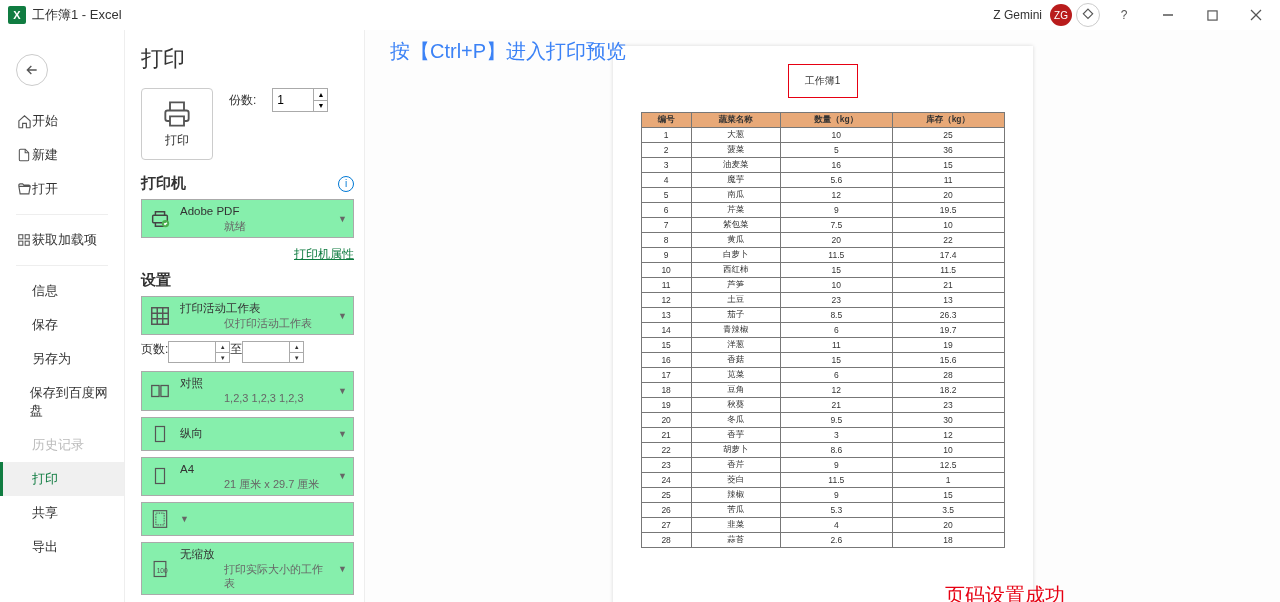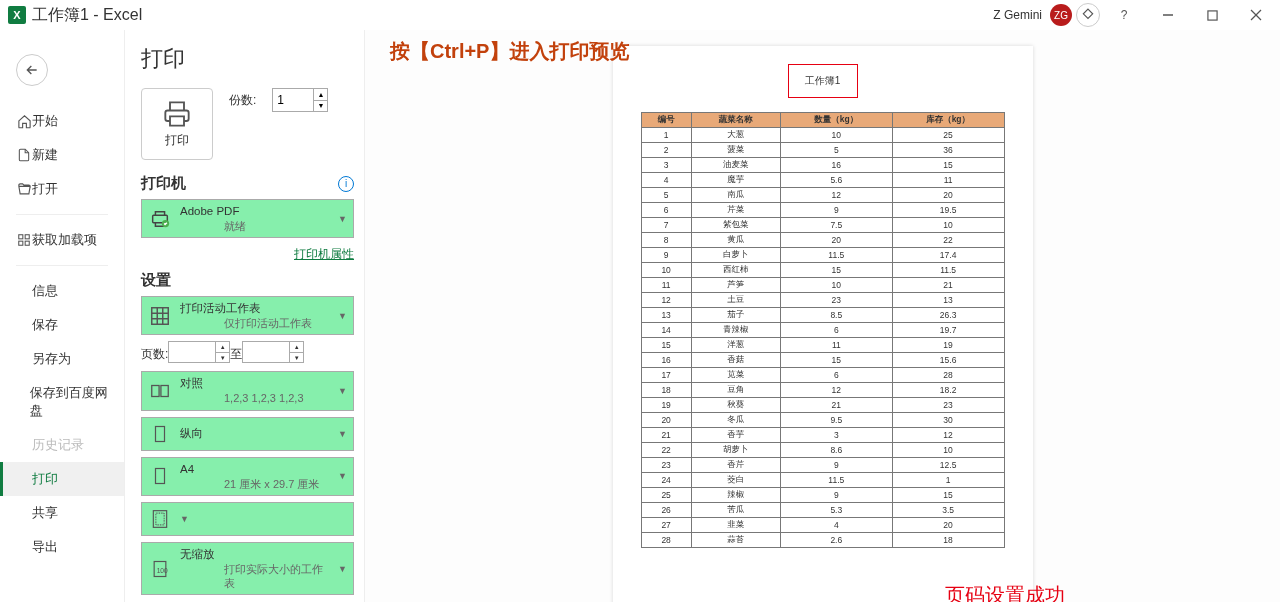--- a/index.html
+++ b/index.html
@@ -1,30 +1,30 @@
 <!DOCTYPE html>
 <html><head>
 <meta charset="utf-8">
 <style>
 * { margin: 0; padding: 0; box-sizing: border-box; font-family: "Microsoft YaHei", "Segoe UI", sans-serif; }
 body { background: #fff; width: 1280px; height: 602px; overflow: hidden; position: relative; }
 
 
 .titlebar { height: 30px; display: flex; align-items: center; padding: 0 8px; background: #fff; position: relative; }
 .titlebar .app-icon { width: 18px; height: 18px; background: #107c41; border-radius: 2px; color: #fff; font-size: 11px; font-weight: bold; display: flex; align-items: center; justify-content: center; margin-right: 6px; }
-.titlebar .title { font-size: 16px; color: #333; }
+.titlebar .title { font-size: 13px; color: #333; }
 .titlebar .right { position: absolute; right: 4px; display: flex; align-items: center; gap: 4px; }
 .titlebar .user-name { font-size: 12px; color: #333; margin-right: 4px; }
 .titlebar .avatar { width: 22px; height: 22px; border-radius: 50%; background: #b91c1c; color: #fff; font-size: 10px; display: flex; align-items: center; justify-content: center; }
 .titlebar .win-btn { width: 40px; height: 28px; display: flex; align-items: center; justify-content: center; font-size: 12px; color: #555; cursor: pointer; }
 .titlebar .icon-btn { width: 28px; height: 28px; display: flex; align-items: center; justify-content: center; font-size: 13px; color: #555; cursor: pointer; border: 1px solid transparent; border-radius: 3px; }
 .titlebar .icon-btn.circle { border: 1px solid #ccc; border-radius: 50%; width: 24px; height: 24px; }
 
 
-.annotation-top { position: absolute; top: 38px; left: 390px; font-size: 20px; color: #c2410c; font-weight: 700; z-index: 50; }
+.annotation-top { position: absolute; top: 38px; left: 390px; font-size: 20px; color: #3b82f6; font-weight: 400; z-index: 50; }
 .annotation-bottom { position: absolute; top: 582px; left: 945px; font-size: 20px; color: #e60012; font-weight: 500; z-index: 50; }
 
 
 .main { display: flex; height: calc(100% - 30px); }
 
 
 .nav { width: 125px; background: #fff; border-right: 1px solid #eee; padding-top: 24px; }
 .nav .back { width: 32px; height: 32px; margin-left: 16px; margin-bottom: 18px; border: 1px solid #ccc; border-radius: 50%; display: flex; align-items: center; justify-content: center; cursor: pointer; color: #555; }
 .nav-item { display: flex; align-items: center; gap: 0; padding: 8px 16px; font-size: 13px; color: #333; cursor: pointer; }
 .nav-item.active { border-left: 3px solid #107c41; background: #f0f0f0; padding-left: 13px; color: #107c41; }
@@ -54,21 +54,21 @@
 
 .dropdown { width: 100%; border: 1px solid #aaa; background: #86efac; padding: 4px 6px; display: flex; align-items: center; gap: 8px; cursor: pointer; margin-bottom: 6px; position: relative; }
 .dropdown .dd-icon { width: 24px; height: 24px; display: flex; align-items: center; justify-content: center; flex-shrink: 0; }
 .dropdown .dd-text { flex: 1; font-size: 11.5px; color: #333; line-height: 1.3; overflow: hidden; }
 .dropdown .dd-text .sub { color: #666; font-size: 11px; margin-left: 44px; }
 .dropdown .dd-caret { font-size: 9px; color: #666; }
 
 .link-right { text-align: right; margin-bottom: 8px; }
 .link-right a { font-size: 12px; color: #107c41; text-decoration: underline; cursor: pointer; }
 
-.pages-row { display: flex; align-items: flex-end; gap: 0; margin-bottom: 8px; font-size: 12px; color: #333; }
+.pages-row { display: flex; align-items: flex-start; gap: 0; margin-bottom: 8px; font-size: 12px; color: #333; }
 .pages-row input { width: 48px; height: 22px; border: 1px solid #aaa; font-size: 11px; padding: 0 4px; }
 .pages-row .spin-small { width: 14px; display: inline-flex; flex-direction: column; border: 1px solid #aaa; border-left: none; height: 22px; }
 .pages-row .spin-small div { flex: 1; font-size: 6px; display: flex; align-items: center; justify-content: center; cursor: pointer; }
 .pages-row .spin-small div:first-child { border-bottom: 1px solid #aaa; }
 
 .page-setup-link { text-align: right; }
 .page-setup-link a { font-size: 12px; color: #107c41; border: 1px solid #107c41; padding: 1px 4px; cursor: pointer; }
 
 
 .preview { flex: 1; background: #fdfdfd; display: flex; align-items: flex-start; justify-content: center; padding: 16px; position: relative; }

